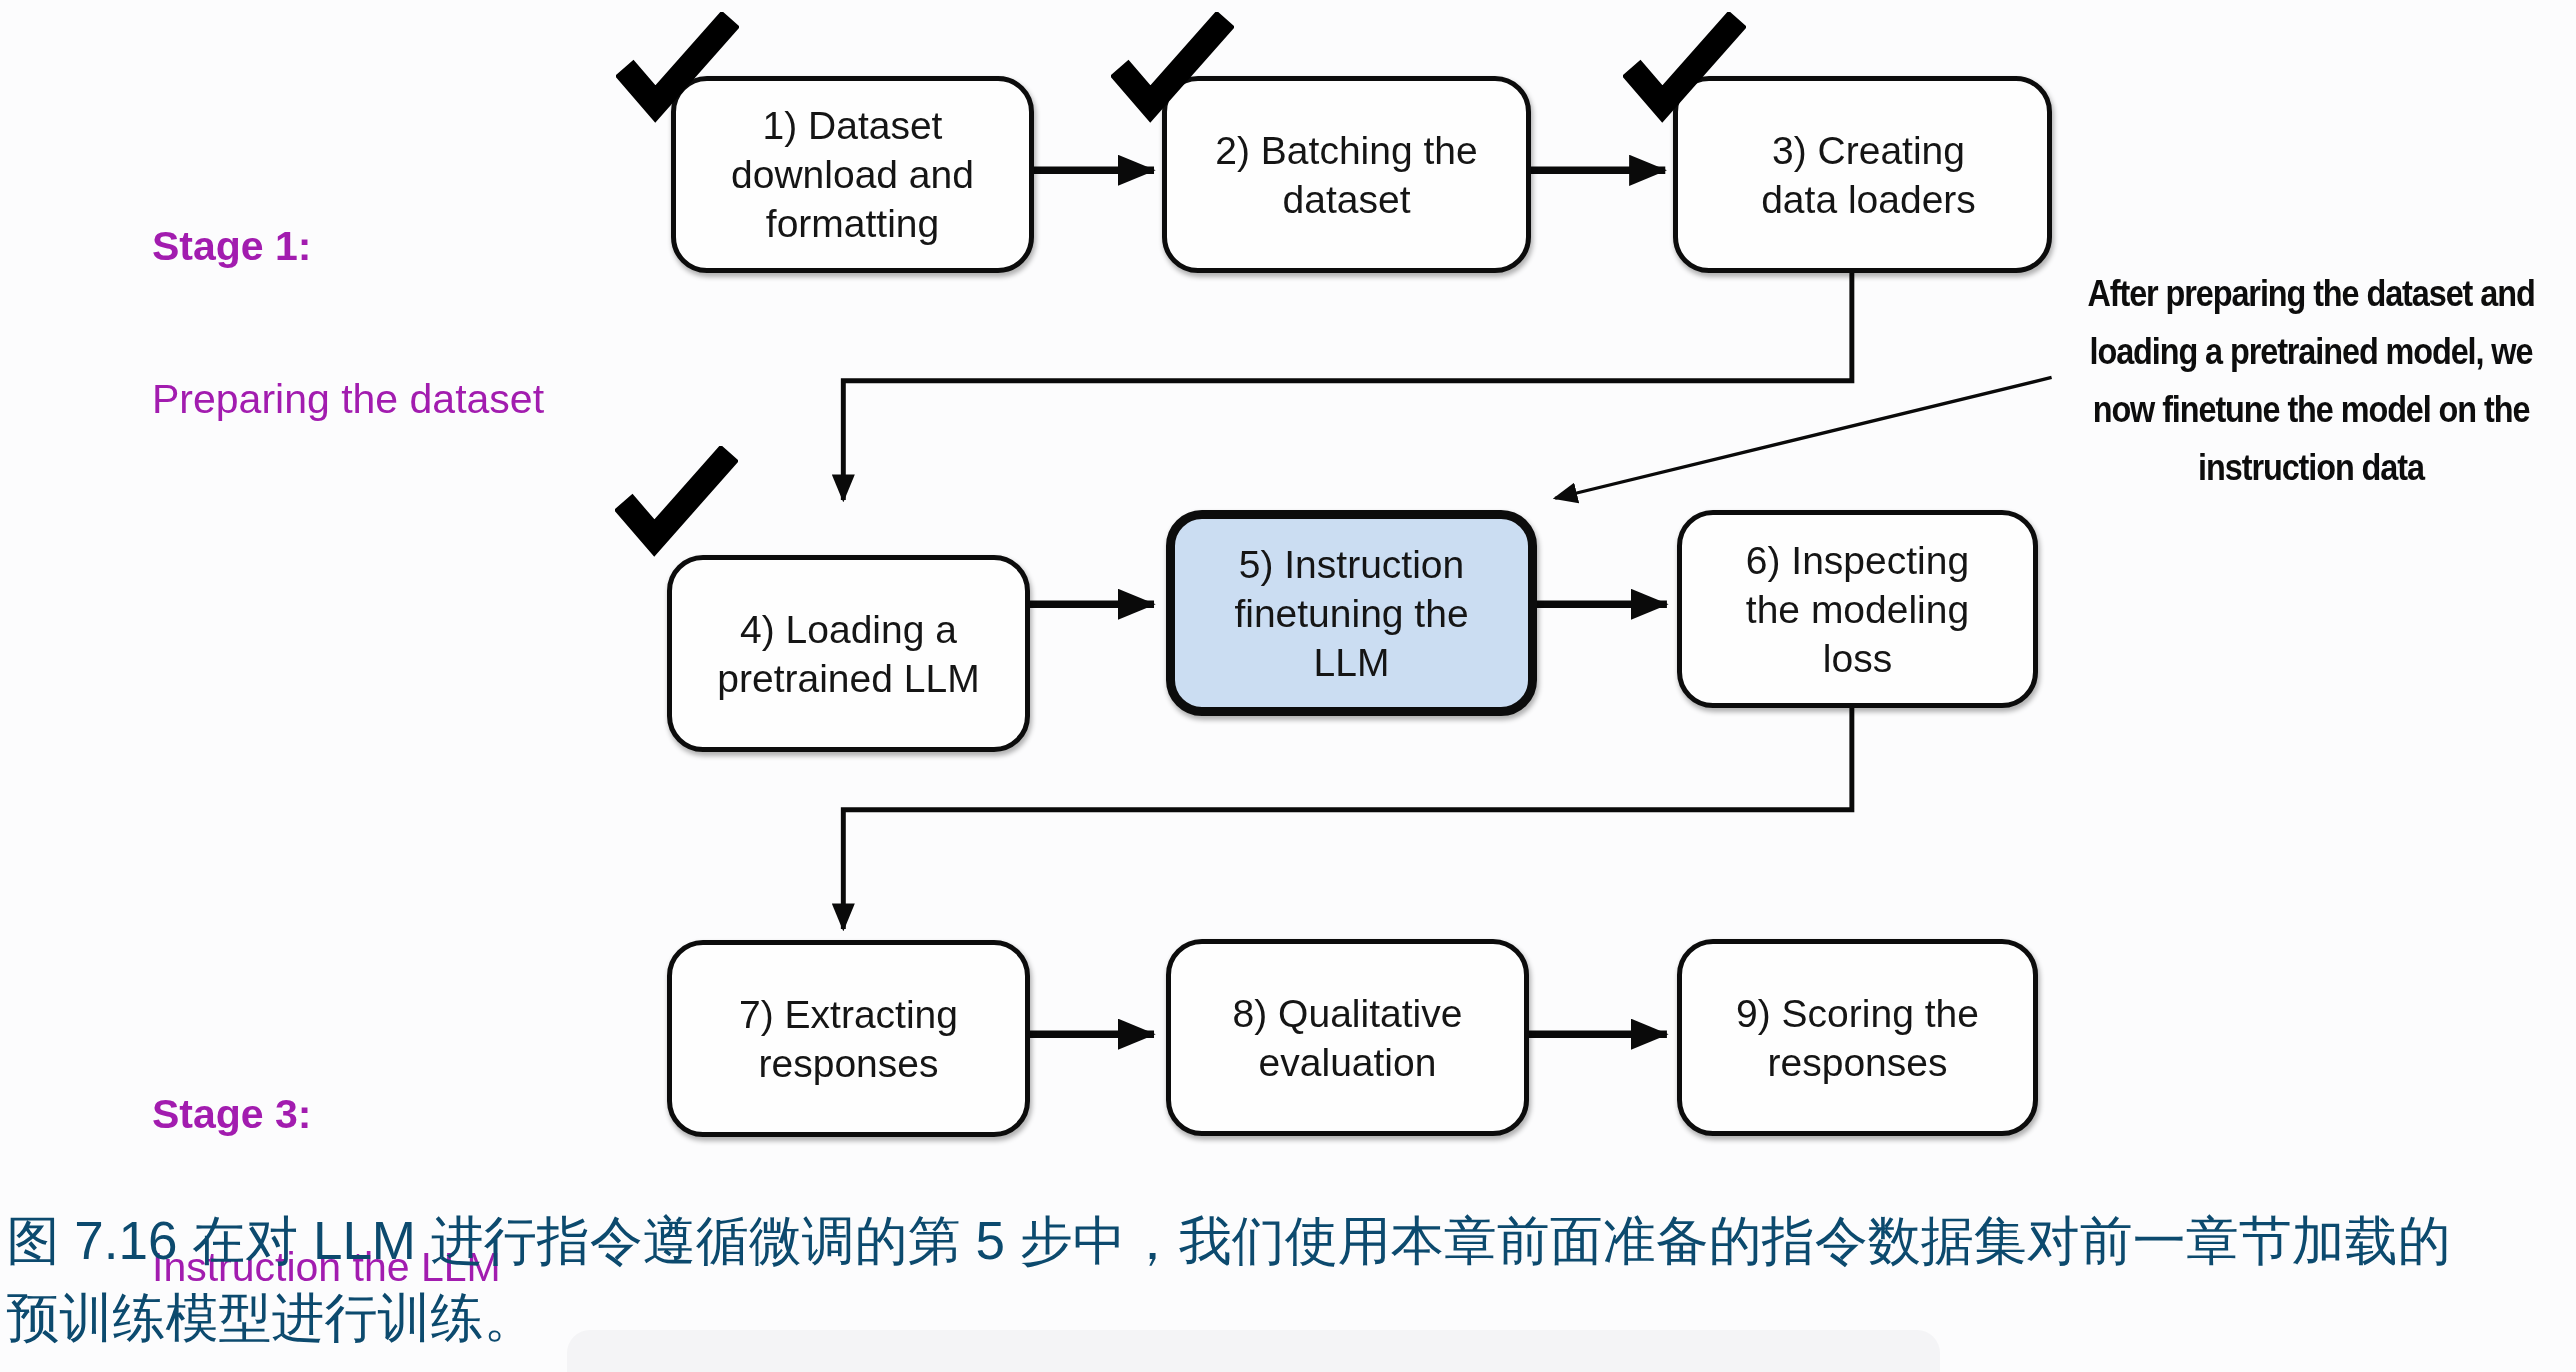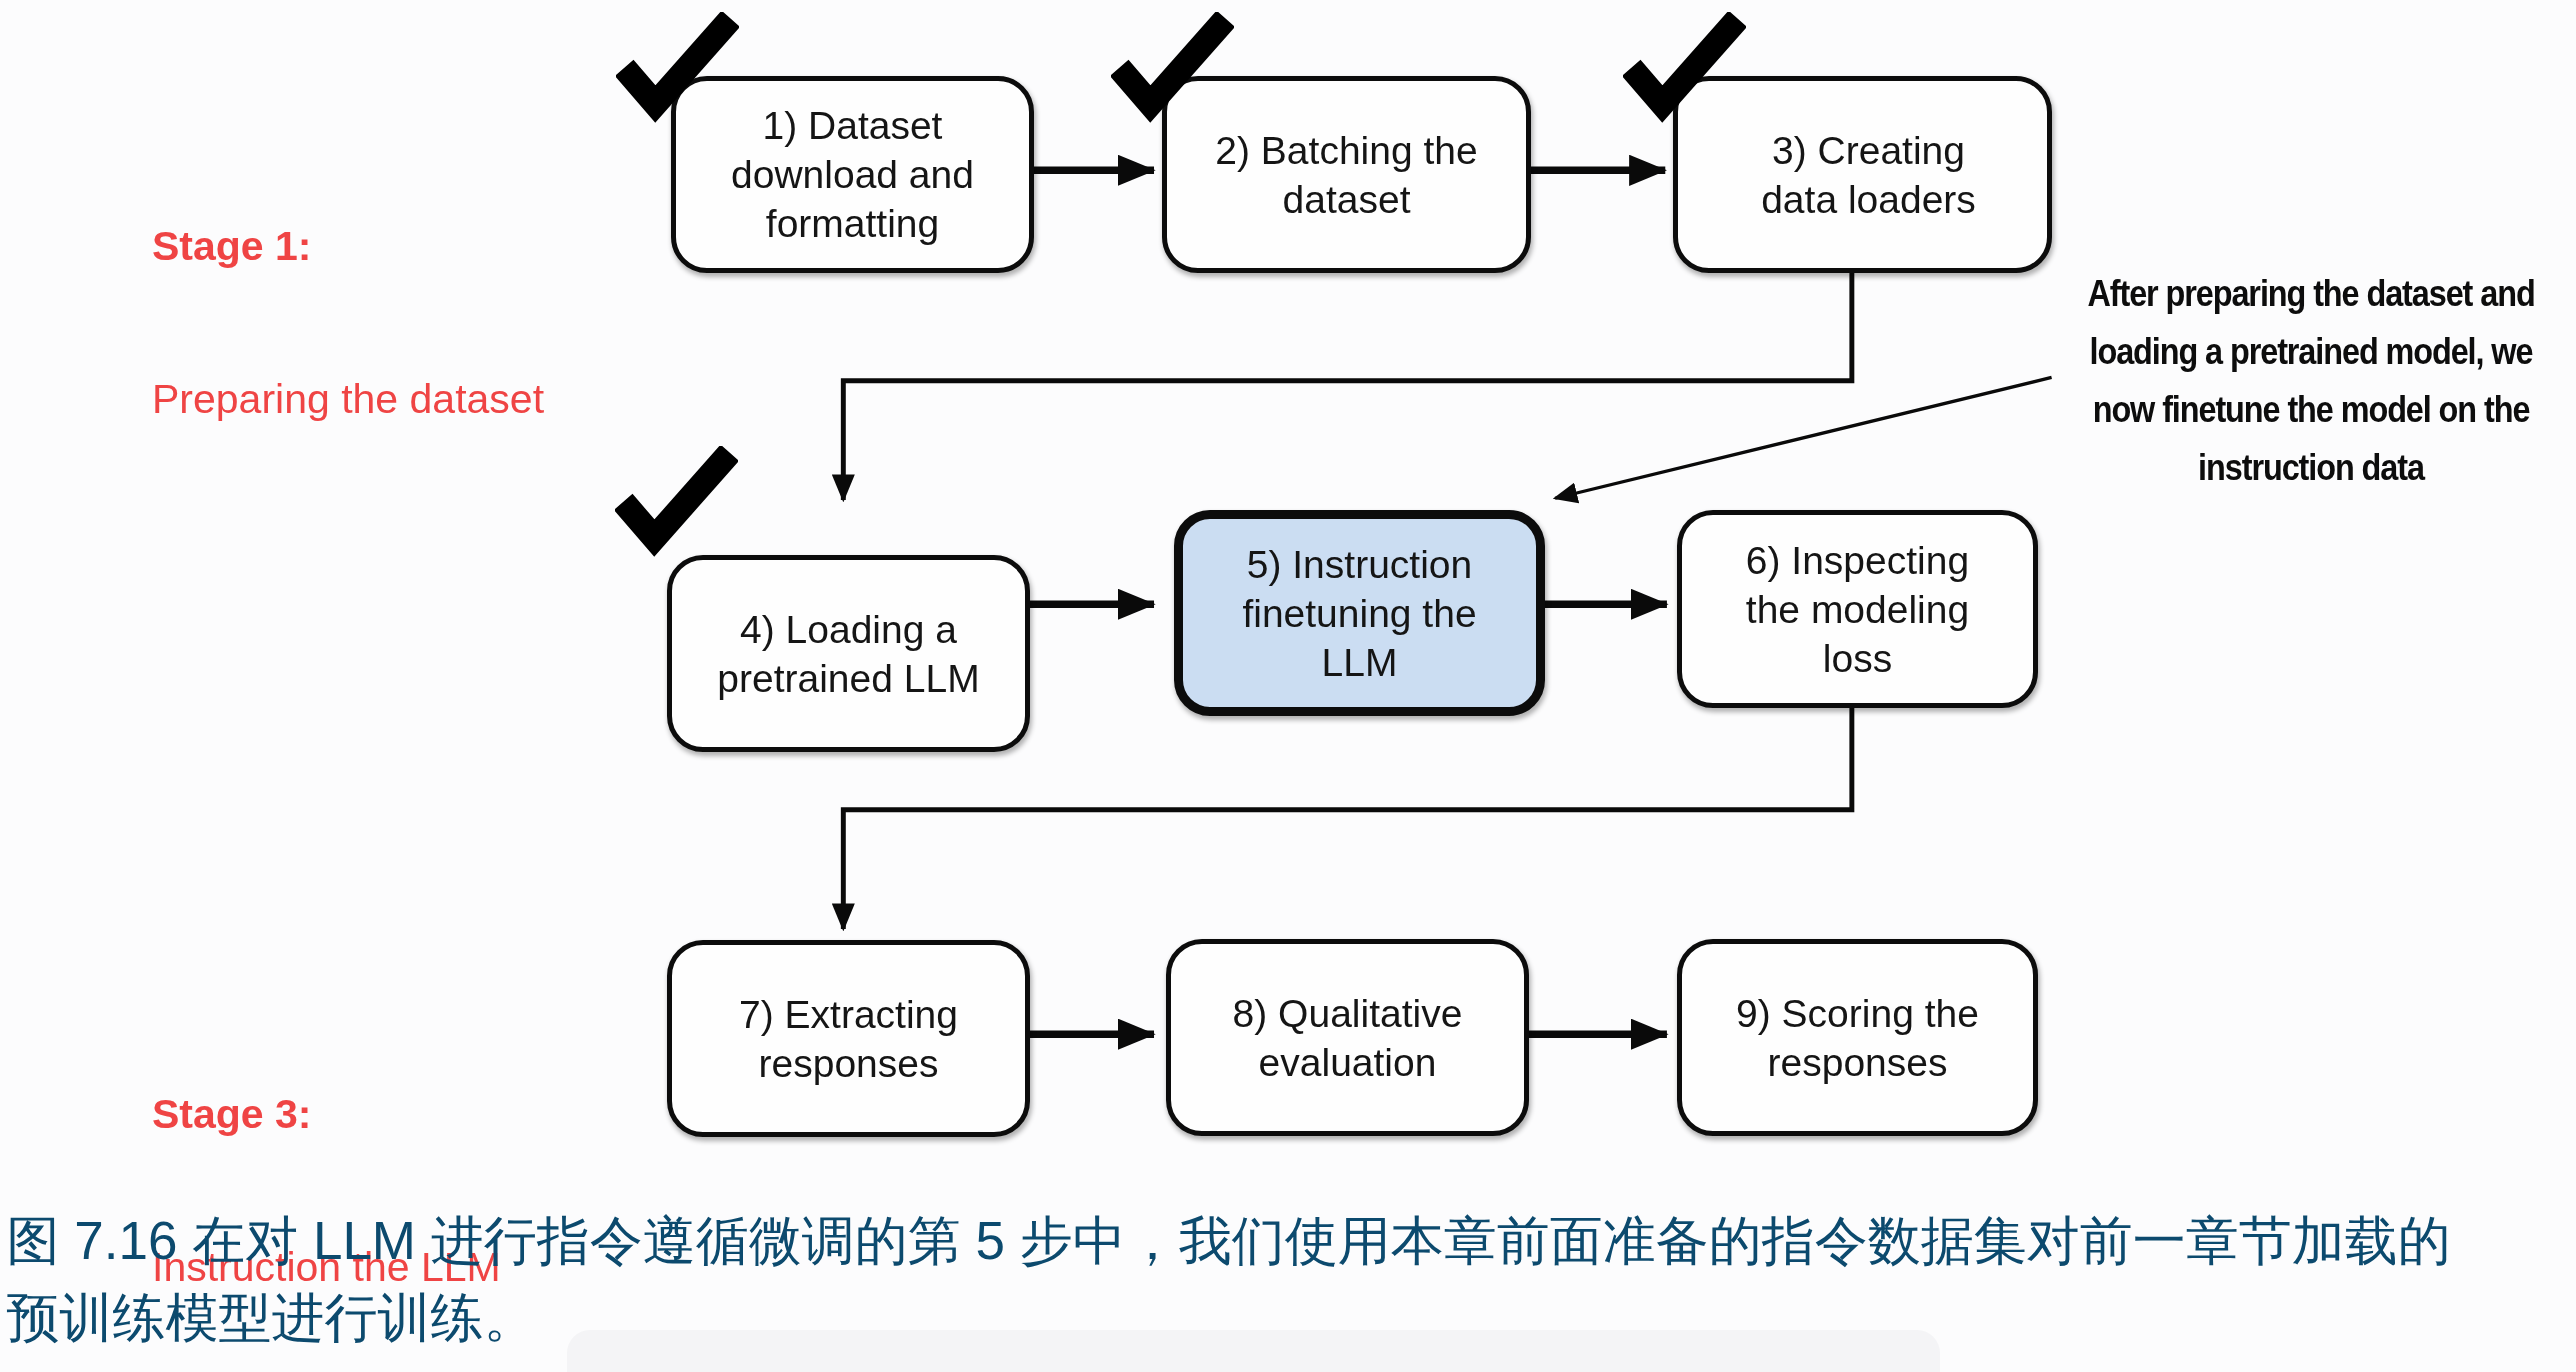--- a/index.html
+++ b/index.html
@@ -7,34 +7,34 @@
     position:relative;width:2576px;height:1373px;overflow:hidden;
     background:#fcfcfd;
     font-family:"Liberation Sans","DejaVu Sans",sans-serif;
   }
   .connectors{position:absolute;left:0;top:0;width:2576px;height:1373px;pointer-events:none;}
   .connectors path{fill:none;stroke:#0a0a0a;}
   .p-thick{stroke-width:9px;}
   .p-mid{stroke-width:6px;}
   .p-thin{stroke-width:4px;}
 
-  .stage{position:absolute;color:#ef4444;line-height:51px;font-size:41px;white-space:pre;}
+  .stage{position:absolute;color:#a21caf;line-height:51px;font-size:41px;white-space:pre;}
   .stage .stage-title{font-weight:700;}
   .stage .stage-sub{font-weight:400;}
 
   .box{
     position:absolute;display:flex;align-items:center;justify-content:center;
     background:#fefefe;border:5.8px solid #0c0c0c;border-radius:36px;
     box-shadow:1.6px 3.3px 5px rgba(0,0,0,.30);
     text-align:center;
   }
   .box .box-label{
     white-space:pre-line;font-size:39px;line-height:49px;color:#151515;
   }
-  .box.highlight{border-width:9px;background:#cbddf2;margin-left:8px;}
+  .box.highlight{border-width:9px;background:#cbddf2;}
 
   .check{position:absolute;width:123px;height:111px;}
 
   .annotation{
     position:absolute;left:2043px;top:265px;width:536px;
     font-weight:700;font-size:36px;line-height:58px;letter-spacing:-1.2px;
     color:#0d0d0d;text-align:center;white-space:pre;
     transform:scaleX(0.9);transform-origin:50% 0;
   }
 

